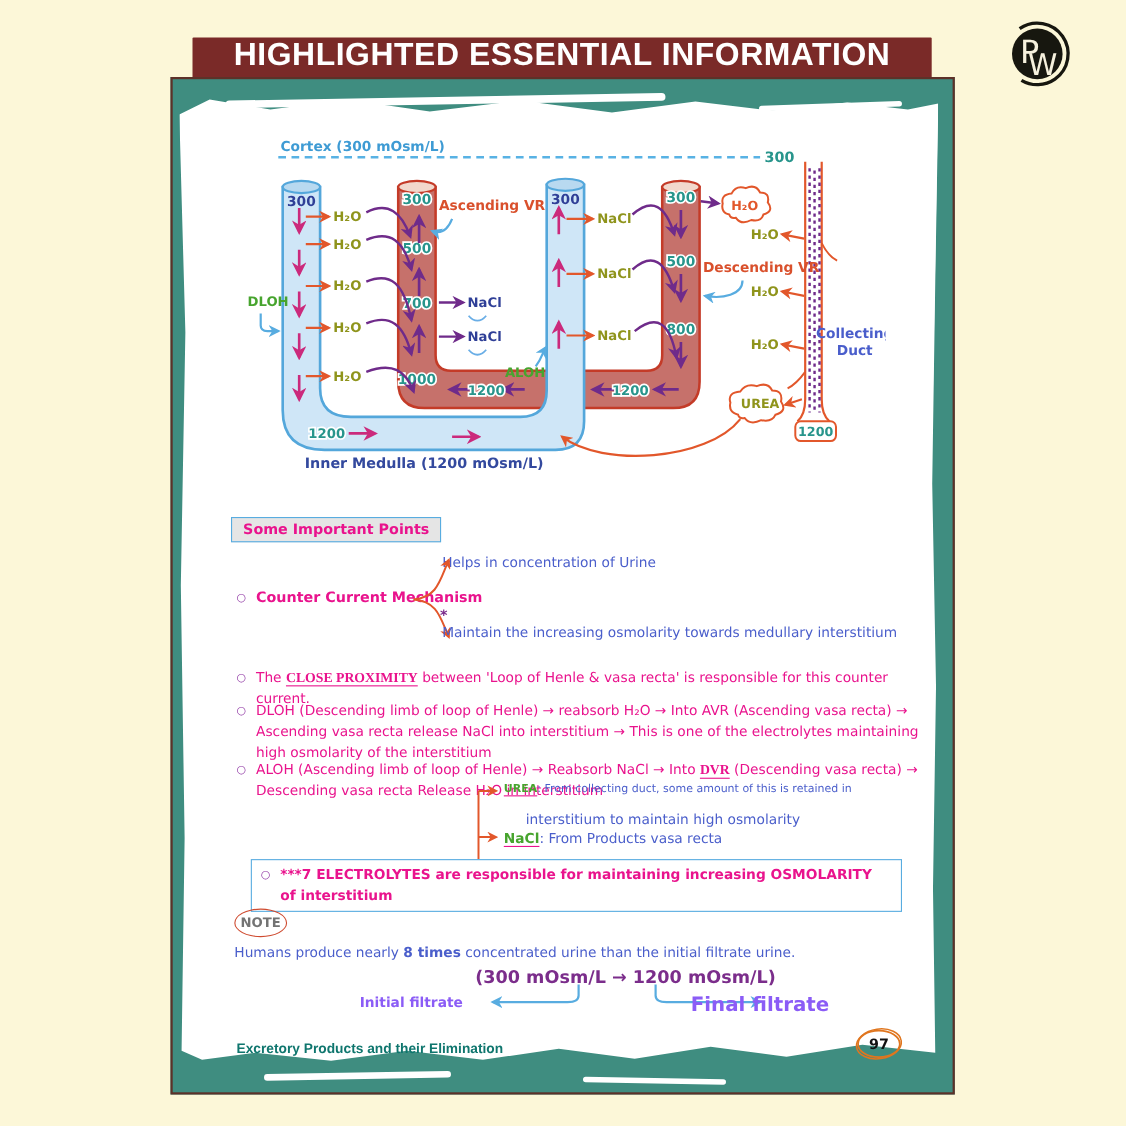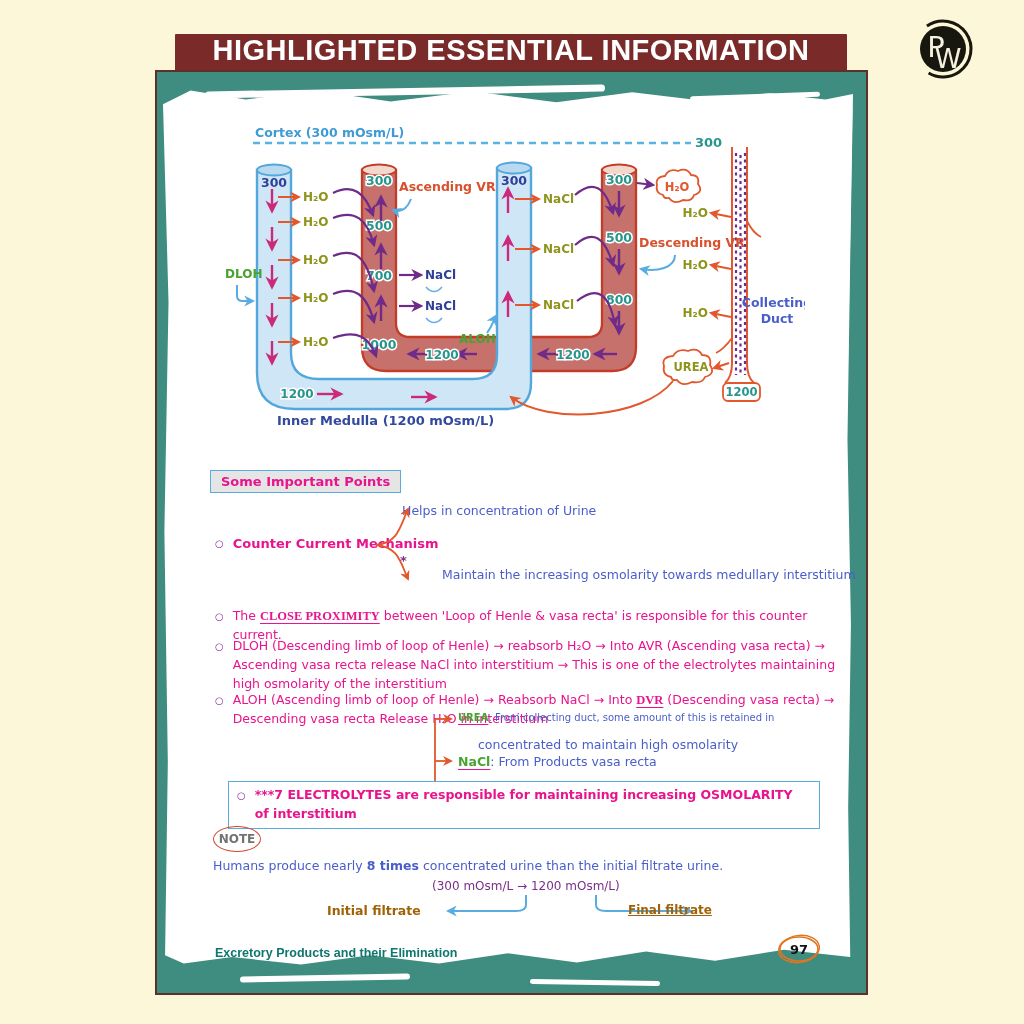--- a/index.html
+++ b/index.html
@@ -9,21 +9,21 @@
   .banner{left:175px;top:14px;width:672px;height:44px;background:#7a2a28;border-radius:1px;display:flex;align-items:flex-start;justify-content:center;margin-top:20px;}
   .banner span{color:#fff;font-family:"Liberation Sans",sans-serif;font-weight:800;font-size:29px;letter-spacing:.5px;}
   
   .frame{left:155px;top:70px;width:713px;height:925px;background:#3f8d80;border:2px solid #5d3128;box-sizing:border-box;}
   .page{left:163px;top:72px;width:690px;height:920px;background:#ffffff;
     clip-path:polygon(0% 3.5%,4% 2%,12% 3%,22% 2%,33% 3.2%,45% 2.1%,57% 3.3%,68% 2.2%,78% 3.1%,88% 2.3%,96% 3%,100% 2.4%,99.6% 20%,99.2% 40%,99.7% 60%,99.3% 80%,99.6% 96.2%,90% 95.4%,80% 96.6%,70% 95.6%,60% 96.8%,50% 95.8%,40% 96.9%,30% 96%,20% 97%,10% 96.2%,3% 96.9%,0.3% 96%,0.7% 75%,0.2% 50%,0.8% 25%);}
   .streak{background:#fff;border-radius:6px;}
   
   .pink{color:#e9138d;}
   .blue{color:#4a5ecb;}
-  .green{color:#a16207;}
+  .green{color:#8b5cf6;}
   .purpletx{color:#7b2d8b;}
   .bullet-row{display:flex;gap:9px;align-items:flex-start;font-size:12.5px;line-height:1.5;}
   .bullet-mark{color:#8b2fa0;font-size:10px;line-height:1.9;flex:0 0 auto;}
   .points-box{border:1.6px solid #58ace0;background:#e5e5e5;padding:3px 10px;font-weight:bold;font-size:13px;}
   .ul-pink{text-decoration:underline;text-decoration-color:#e9138d;text-underline-offset:3px;font-family:Liberation Serif, serif;}
   .term{color:#47a42e;font-weight:bold;text-decoration:underline;text-decoration-color:#e9138d;text-underline-offset:3px;}
   .note-oval{width:46px;height:24px;border:1.6px solid #cf4b30;border-radius:50%;display:flex;align-items:center;justify-content:center;color:#737373;font-weight:bold;font-size:12px;}
   .footer-chap{font-family:"Liberation Sans",sans-serif;font-weight:bold;font-size:12.5px;color:#0f766e;}
   svg text{font-family:"DejaVu Sans",sans-serif;}
 </style>
@@ -244,21 +244,21 @@
 <div class="abs blue" style="left:402px;top:503px;font-size:12.5px;">Helps in concentration of Urine</div>
 <div class="abs bullet-row" style="left:215px;top:534px;">
   <span class="bullet-mark">○</span>
   <span class="pink" style="font-weight:bold;font-size:13px;">Counter Current Mechanism</span>
 </div>
 <svg class="abs" style="left:372px;top:497px;" width="46" height="92" viewBox="0 0 46 92">
   <path d="M4,48 C26,46 28,30 36,12" fill="none" stroke="#e2572b" stroke-width="1.8" marker-end="url(#ah-orange)"></path>
   <path d="M4,48 C26,50 28,64 36,82" fill="none" stroke="#e2572b" stroke-width="1.8" marker-end="url(#ah-orange)"></path>
 </svg>
 <div class="abs purpletx" style="left:400px;top:553px;font-size:13px;font-weight:bold;">*</div>
-<div class="abs blue" style="left:402px;top:567px;font-size:12.5px;margin-left:40px;">Maintain the increasing osmolarity towards medullary interstitium</div>
+<div class="abs blue" style="left:402px;top:567px;font-size:12.5px;">Maintain the increasing osmolarity towards medullary interstitium</div>
 
 <div class="abs bullet-row pink" style="left:215px;top:607px;width:628px;">
   <span class="bullet-mark">○</span>
   <span><span>The </span><span class="ul-pink" style="font-weight:bold;">CLOSE PROXIMITY</span><span> between 'Loop of Henle &amp; vasa recta' is responsible for this counter current.</span></span>
 </div>
 
 <div class="abs bullet-row pink" style="left:215px;top:637px;width:624px;">
   <span class="bullet-mark">○</span>
   <span>DLOH (Descending limb of loop of Henle) → reabsorb H₂O → Into AVR (Ascending vasa recta) → Ascending vasa recta release NaCl into interstitium → This is one of the electrolytes maintaining high osmolarity of the interstitium</span>
 </div>
@@ -269,46 +269,46 @@
 </div>
 
 <svg class="abs" style="left:427px;top:703px;" width="30" height="92" viewBox="0 0 30 92">
   <path d="M8,16 L8,88" fill="none" stroke="#e2572b" stroke-width="1.8"></path>
   <path d="M8,16 L24,16" fill="none" stroke="#e2572b" stroke-width="1.8" marker-end="url(#ah-orange)"></path>
   <path d="M8,58 L24,58" fill="none" stroke="#e2572b" stroke-width="1.8" marker-end="url(#ah-orange)"></path>
 </svg>
 <div class="abs" style="left:458px;top:712px;font-size:10px;">
   <span class="term">UREA</span><span class="blue">: From collecting duct, some amount of this is retained in</span>
 </div>
-<div class="abs blue" style="left:478px;top:737px;font-size:12.5px;">concentrated to maintain high osmolarity</div>
+<div class="abs blue" style="left:478px;top:737px;font-size:12.5px;">interstitium to maintain high osmolarity</div>
 <div class="abs" style="left:458px;top:754px;font-size:12.5px;">
   <span class="term">NaCl</span><span class="blue">: From Products vasa recta</span>
 </div>
 
 <div class="abs" style="left:228px;top:781px;width:592px;border:1.6px solid #58ace0;background:#fff;padding:4px 8px;box-sizing:border-box;">
   <div class="bullet-row" style="font-size:12.5px;">
     <span class="bullet-mark">○</span>
     <span class="pink" style="font-weight:bold;">***7 ELECTROLYTES are responsible for maintaining increasing OSMOLARITY of interstitium</span>
   </div>
 </div>
 
 <div class="abs note-oval" style="left:213px;top:826px;">
   <span>NOTE</span>
 </div>
 <div class="abs blue" style="left:213px;top:858px;font-size:12.5px;">
   <span>Humans produce nearly </span><span style="font-weight:bold;">8 times</span><span> concentrated urine than the initial filtrate urine.</span>
 </div>
-<div class="abs purpletx" style="left:432px;top:879px;font-size:12px;font-weight:normal;">(300 mOsm/L → 1200 mOsm/L)</div>
+<div class="abs purpletx" style="left:432px;top:879px;font-size:16px;font-weight:bold;">(300 mOsm/L → 1200 mOsm/L)</div>
 <svg class="abs" style="left:438px;top:893px;" width="95" height="26" viewBox="0 0 95 26">
   <path d="M88,2 L88,12 Q88,18 78,18 L10,18" fill="none" stroke="#58ace0" stroke-width="2" marker-end="url(#ah-sky)"></path>
 </svg>
 <svg class="abs" style="left:586px;top:893px;" width="115" height="26" viewBox="0 0 115 26">
   <path d="M10,2 L10,12 Q10,18 20,18 L105,18" fill="none" stroke="#58ace0" stroke-width="2" marker-end="url(#ah-sky)"></path>
 </svg>
 <div class="abs green" style="left:327px;top:903px;font-size:12.5px;font-weight:bold;">Initial filtrate</div>
-<div class="abs green" style="left:628px;top:903px;font-size:12px;font-weight:bold;text-decoration:underline;">Final filtrate</div>
+<div class="abs green" style="left:628px;top:903px;font-size:18px;font-weight:bold;">Final filtrate</div>
 
 <div class="abs footer-chap" style="left:215px;top:946px;">Excretory Products and their Elimination</div>
 <svg class="abs" style="left:776px;top:933px;" width="46" height="32" viewBox="0 0 46 32">
   <ellipse cx="23" cy="16" rx="19" ry="12" fill="none" stroke="#e0761f" stroke-width="1.6"></ellipse>
   <ellipse cx="23" cy="16" rx="20.5" ry="13.5" fill="none" stroke="#e0761f" stroke-width="1.4" transform="rotate(-8 23 16)"></ellipse>
   <text x="23" y="21" font-size="13" font-weight="bold" fill="#111" text-anchor="middle">97</text>
 </svg>
 
 </body></html>

